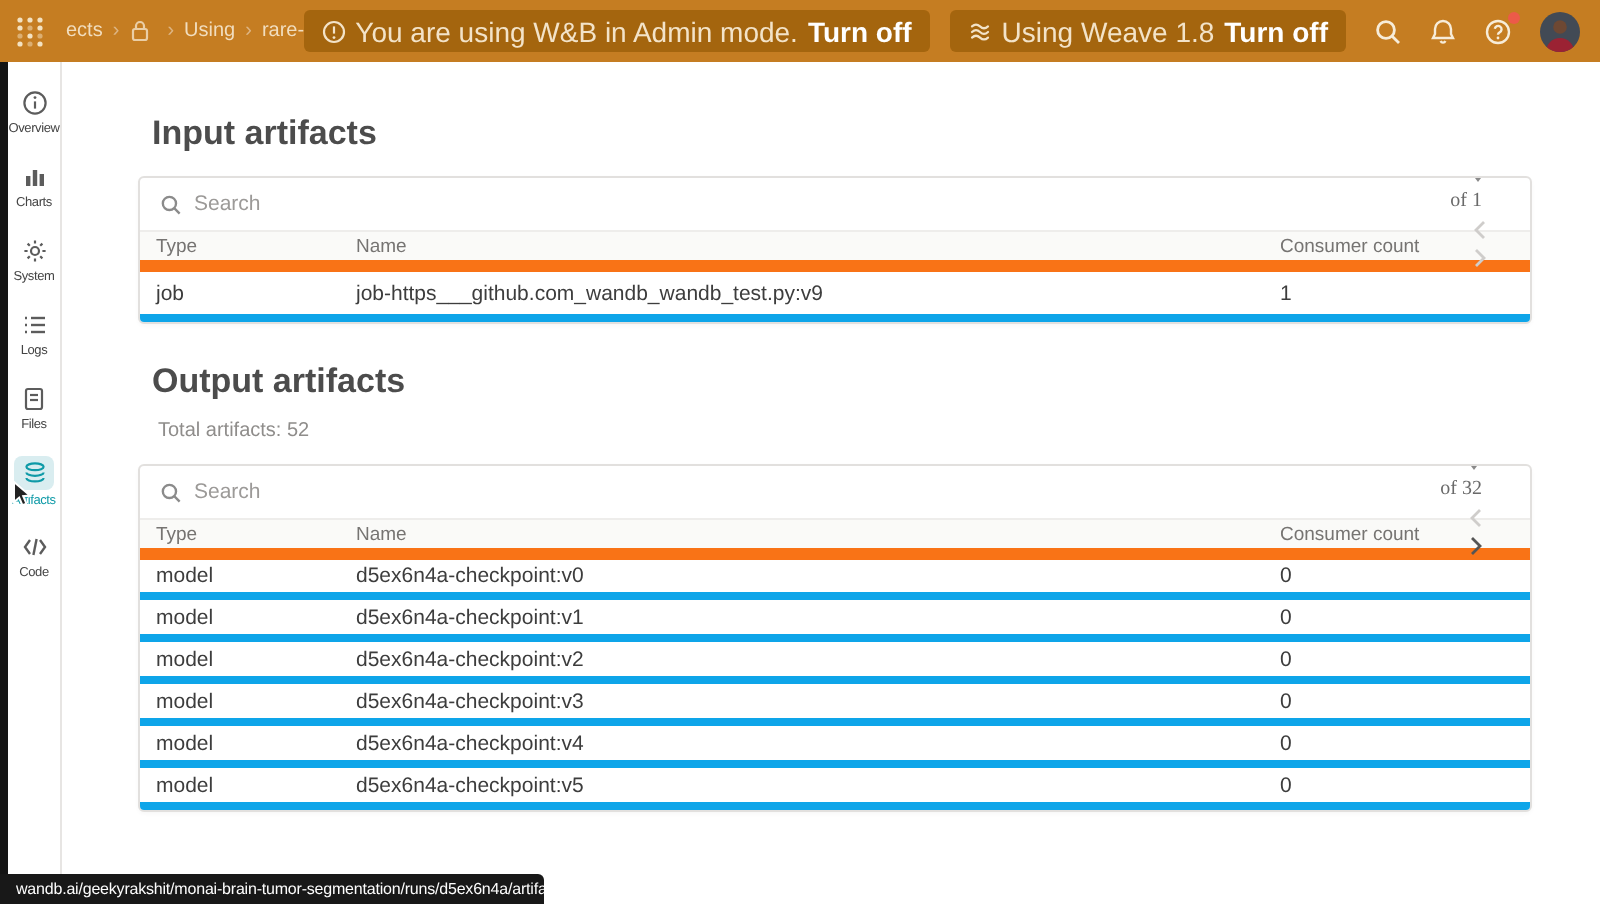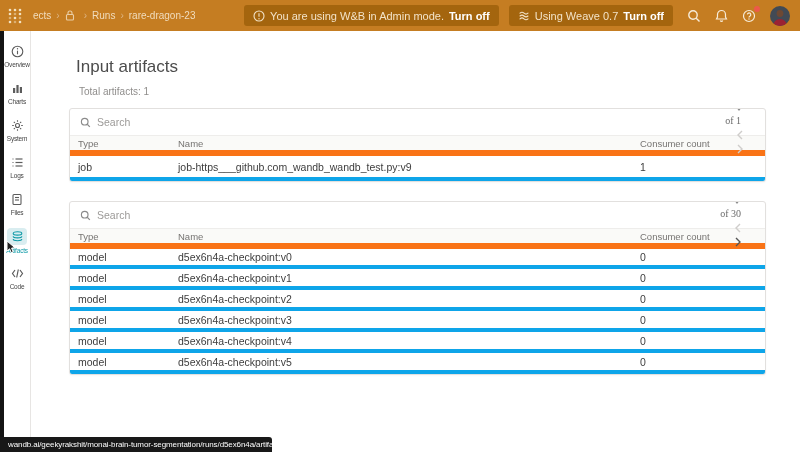--- a/index.html
+++ b/index.html
@@ -9,21 +9,21 @@
 
   
   .navbar { position:absolute; top:0; left:0; width:800px; height:31px; background:#c57d22;
     display:flex; align-items:center; padding:0 10px 0 8px; white-space:nowrap; overflow:hidden; z-index:30; }
   .grid-icon { flex:0 0 auto; margin-right:10px; display:flex; align-items:center; cursor:pointer; }
   .bc { display:flex; align-items:center; font-size:10px; color:#f1ddbe; flex:0 1 auto; min-width:0; overflow:hidden; }
   .bc .sep { margin:0 5px; color:#ddb584; font-size:10px; }
   .bc .bc-link { cursor:pointer; }
   .bc .lock { display:flex; align-items:center; margin-right:4px; opacity:.85; }
   .pill { flex:0 0 auto; display:flex; align-items:center; gap:5px; background:#a4650e; border-radius:3px;
-    height:21px; padding:0 9px; font-size:11px; color:#f3e3c8; margin-left:10px;text-align:center; }
+    height:21px; padding:0 9px; font-size:14px; color:#f3e3c8; margin-left:10px;text-align:center; }
   .pill:first-of-type { margin-left:auto; }
   .pill b { color:#fff; cursor:pointer; }
   .nav-right { flex:0 0 auto; display:flex; align-items:center; gap:14px; margin-left:14px; }
   .nav-ic { position:relative; display:flex; align-items:center; cursor:pointer; color:#f7ecd9; }
   .red-dot { position:absolute; top:-3px; right:-4px; width:6px; height:6px; border-radius:50%; background:#ec5a49; }
   .avatar { width:20px; height:20px; border-radius:50%; overflow:hidden; display:block; cursor:pointer; }
 
   
   .black-edge { position:absolute; left:0; top:31px; width:4px; height:421px; background:#141414; z-index:25; }
   .sidebar { position:absolute; left:4px; top:31px; width:27px; height:421px; background:#fff;
@@ -31,21 +31,21 @@
   .side-item { width:27px; height:37px; display:flex; flex-direction:column; align-items:center; cursor:pointer; color:#5c5c5c; }
   .side-item .ic { height:16px; display:flex; align-items:center; justify-content:center; }
   .side-item .lbl { font-size:6.5px; letter-spacing:-.2px; color:#444; margin-top:2px; }
   .side-item.active { color:#0e9aa7; }
   .side-item.active .ic { background:#d9edf0; border-radius:4px; width:20px; height:17px; }
   .side-item.active .lbl { color:#0e9aa7; }
   .cursor-overlay { position:absolute; left:5px; top:240px; z-index:40; }
 
   
   .main { position:absolute; left:32px; top:31px; width:768px; height:421px; padding:0 0 0 37px; }
-  .sec-title { font-size:17px; color:#4c4c4c; font-weight:400; margin-left:7px; }
+  .sec-title { font-size:17px; color:#4c4c4c; font-weight:700; margin-left:7px; }
   .sec-total { font-size:10px; color:#8f8d8b; margin:9px 0 0 10px; }
   #input-sec { margin-top:26px; }
   #output-sec { margin-top:19px; }
   .card { width:697px; background:#fff; border:1px solid #e2e0de; border-radius:3px; margin-top:11px;
     box-shadow:0 1px 2px rgba(0,0,0,.03); overflow:hidden; }
   .searchrow { height:27px; display:flex; align-items:center; padding:0 10px; border-bottom:1px solid #eeedeb; }
   .searchrow input { border:0; outline:0; flex:1 1 auto; font-size:10.5px; color:#444; margin-left:6px;
     font-family:"Liberation Sans",sans-serif; background:transparent; }
   .searchrow input::placeholder { color:#9c9a98; }
   .pager { display:flex; align-items:center; gap:4px; font-size:10px; color:#6a6a6a;flex-direction:column; }
@@ -94,21 +94,21 @@
     <nav class="bc">
       <span class="bc-link">ects</span>
       <span class="sep">›</span>
       <span class="lock">
         <svg width="10" height="11" viewBox="0 0 10 11" fill="none" stroke="#f1ddbe" stroke-width="1.1">
           <rect x="1.5" y="4.5" width="7" height="5.5" rx="1"></rect>
             <path d="M3 4.5 V3 a2 2 0 0 1 4 0 V4.5"></path>
         </svg>
       </span>
       <span class="sep">›</span>
-      <span class="bc-link">Runs</span>
+      <span class="bc-link">Using</span>
       <span class="sep">›</span>
       <span class="bc-link">rare-dragon-23</span>
 
     </nav>
 
     <div class="pill">
       <svg width="12" height="12" viewBox="0 0 12 12" fill="none" stroke="#f3e3c8" stroke-width="1.1">
         <circle cx="6" cy="6" r="5"></circle>
           <line x1="6" y1="3.2" x2="6" y2="6.8"></line>
           <circle cx="6" cy="8.8" r=".7" fill="#f3e3c8" stroke="none"></circle>
@@ -116,21 +116,21 @@
       <span>You are using W&amp;B in Admin mode.</span>
       <b>Turn off</b>
     </div>
 
     <div class="pill">
       <svg width="12" height="12" viewBox="0 0 12 12" fill="none" stroke="#f3e3c8" stroke-width="1.1" stroke-linecap="round">
         <path d="M2 3.2 C3.3 2 4.7 2 6 3.2 C7.3 4.4 8.7 4.4 10 3.2"></path>
         <path d="M2 6 C3.3 4.8 4.7 4.8 6 6 C7.3 7.2 8.7 7.2 10 6"></path>
         <path d="M2 8.8 C3.3 7.6 4.7 7.6 6 8.8 C7.3 10 8.7 10 10 8.8"></path>
       </svg>
-      <span>Using Weave 0.7</span>
+      <span>Using Weave 1.8</span>
       <b>Turn off</b>
     </div>
 
     <div class="nav-right">
       <span class="nav-ic">
         <svg width="14" height="14" viewBox="0 0 14 14" fill="none" stroke="currentColor" stroke-width="1.4">
           <circle cx="6" cy="6" r="4.2"></circle>
             <line x1="9.2" y1="9.2" x2="12.5" y2="12.5"></line>
         </svg>
       </span>
@@ -244,21 +244,20 @@
   <span class="cursor-overlay">
     <svg width="13" height="15" viewBox="0 0 13 15">
       <path d="M2 1 L2 11 L4.6 8.8 L6.2 12.6 L8.2 11.8 L6.6 8.1 L10 7.8 Z" fill="#222" stroke="#fff" stroke-width="1"></path>
     </svg>
   </span>
 
   <main class="main">
 
     <section id="input-sec">
       <h2 class="sec-title">Input artifacts</h2>
-      <div class="sec-total">Total artifacts: 1</div>
       <div class="card">
         <div class="searchrow">
           <svg width="11" height="11" viewBox="0 0 14 14" fill="none" stroke="#8b8b8b" stroke-width="1.5">
             <circle cx="6" cy="6" r="4.2"></circle>
               <line x1="9.2" y1="9.2" x2="12.5" y2="12.5"></line>
           </svg>
           <input value="" placeholder="Search" style="">
           <div class="pager">
             <span>1-1</span>
             <span class="caret"></span>
@@ -293,31 +292,33 @@
                 <td>job</td>
                 <td>job-https___github.com_wandb_wandb_test.py:v9</td>
                 <td>1</td>
               </tr>
             </tbody>
         </table>
       </div>
     </section>
 
     <section id="output-sec">
+      <h2 class="sec-title">Output artifacts</h2>
+      <div class="sec-total">Total artifacts: 52</div>
       <div class="card">
         <div class="searchrow">
           <svg width="11" height="11" viewBox="0 0 14 14" fill="none" stroke="#8b8b8b" stroke-width="1.5">
             <circle cx="6" cy="6" r="4.2"></circle>
               <line x1="9.2" y1="9.2" x2="12.5" y2="12.5"></line>
           </svg>
           <input value="" placeholder="Search" style="">
           <div class="pager">
             <span>5-20</span>
             <span class="caret"></span>
-            <span class="of">of 30</span>
+            <span class="of">of 32</span>
             <span class="chev disabled">
               <svg width="8" height="10" viewBox="0 0 8 10" fill="none" stroke="#cfcdcb" stroke-width="1.4">
                   <polyline points="6,1 2,5 6,9"></polyline>
                 </svg>
             </span>
             <span class="chev">
               <svg width="8" height="10" viewBox="0 0 8 10" fill="none" stroke="#555" stroke-width="1.4">
                   <polyline points="2,1 6,5 2,9"></polyline>
                 </svg>
             </span>

